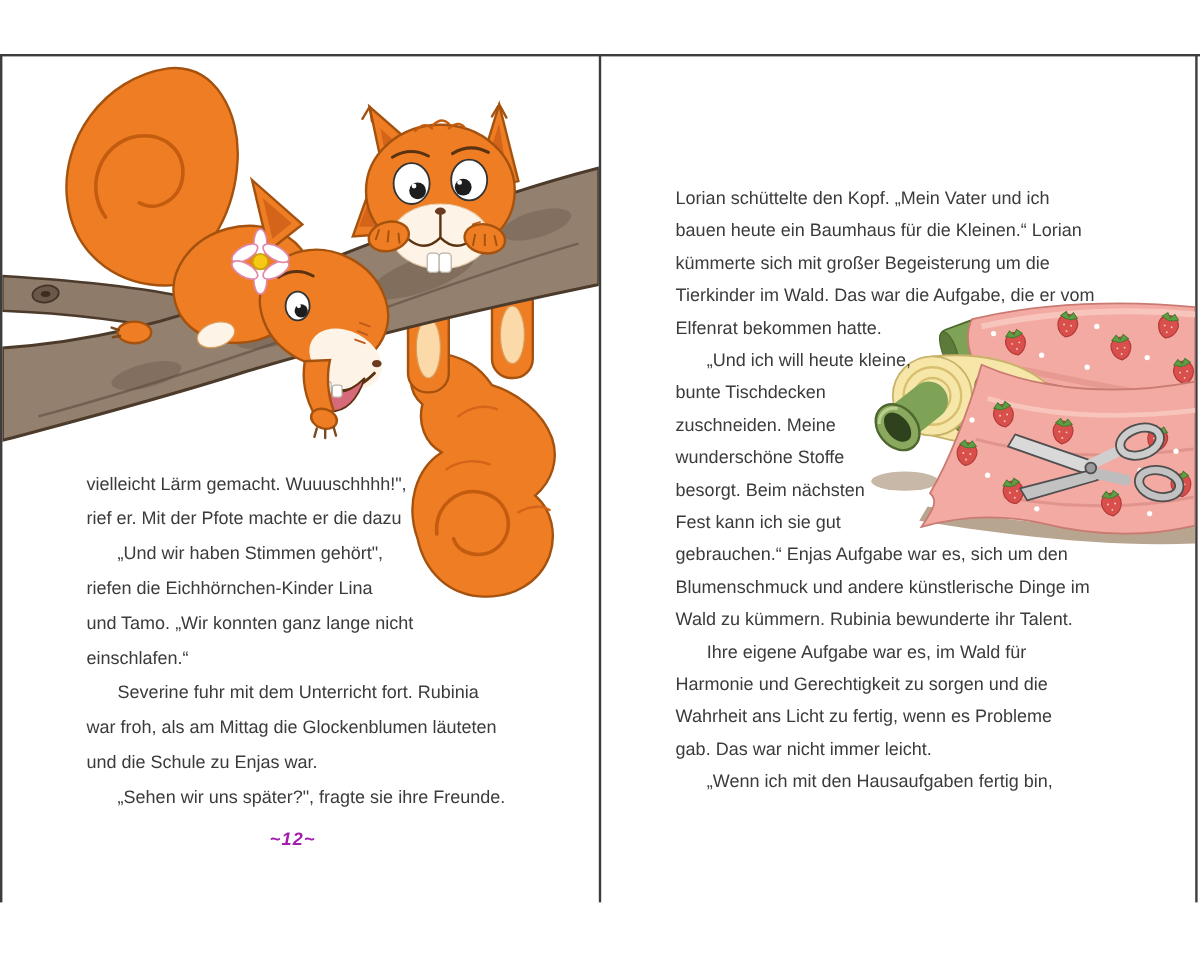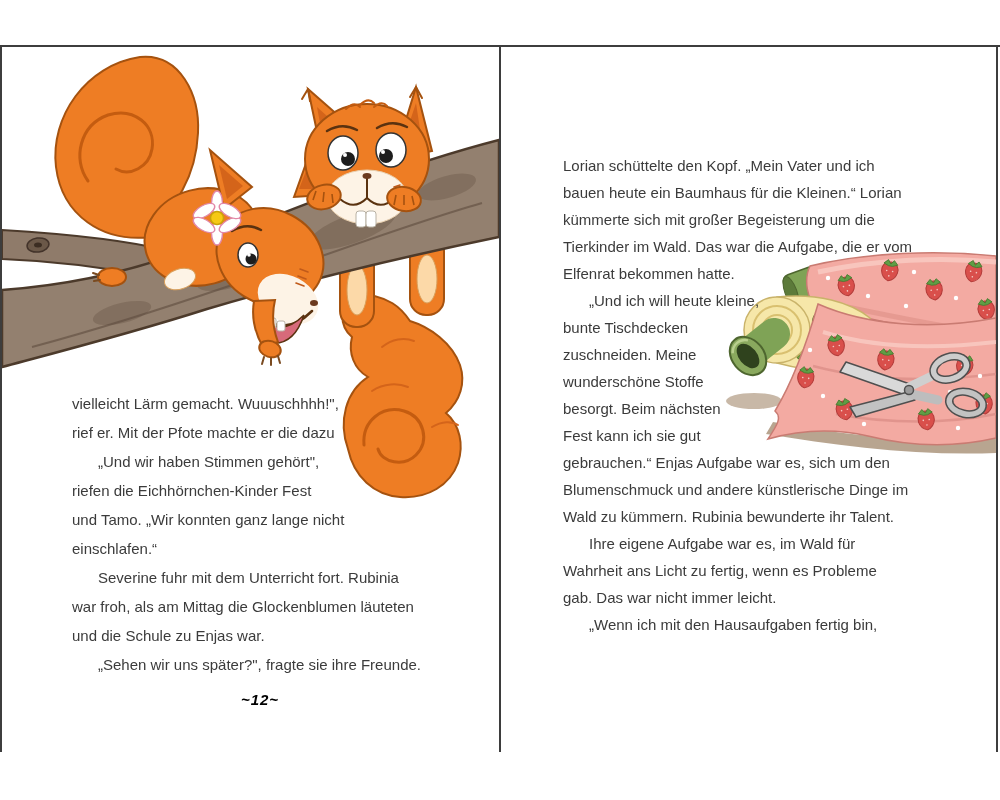--- a/index.html
+++ b/index.html
@@ -21,21 +21,21 @@
 
   .text-block { position:absolute; font-size:15px; color:#3b3b3b;margin-top:32px; }
   #left-text  { left:72px;  top:357px; width:420px; line-height:29px; }
   #right-text { left:563px; top:120px; width:420px; line-height:27px; }
   .text-line  { white-space:nowrap; }
   .text-line.indent { padding-left:26px; }
 
   .page-number {
     position:absolute; top:690px; width:484px; text-align:center;
     font-size:15px; font-style:italic; font-weight:bold; letter-spacing:1px;
-    color:#000000; line-height:20px;margin-left:16px;
+    color:#a21caf; line-height:20px;
   }
   #page-number-left  { left:2px; }
   #page-number-right { left:500px; }
 </style>
 </head>
 <body>
 
 <div id="stage">
 
   <div class="frame" id="frame-top"></div>
@@ -156,21 +156,21 @@
         <ellipse cx="402" cy="152" rx="17" ry="12" fill="#ee7d24" stroke="#a5520f" stroke-width="2" transform="rotate(10 402 152)"></ellipse>
         <path d="M394,148 l-2,10 M402,148 l0,10 M410,149 l2,9" stroke="#a5520f" stroke-width="1.6"></path>
       </g>
     </svg>
   </div>
 
   <div class="text-block" id="left-text">
       <div class="text-line">vielleicht Lärm gemacht. Wuuuschhhh!",</div>
       <div class="text-line">rief er. Mit der Pfote machte er die dazu</div>
       <div class="text-line indent">„Und wir haben Stimmen gehört",</div>
-      <div class="text-line">riefen die Eichhörnchen-Kinder Fest</div>
+      <div class="text-line">riefen die Eichhörnchen-Kinder Lina</div>
       <div class="text-line">und Tamo. „Wir konnten ganz lange nicht</div>
       <div class="text-line">einschlafen.“</div>
       <div class="text-line indent">Severine fuhr mit dem Unterricht fort. Rubinia</div>
       <div class="text-line">war froh, als am Mittag die Glockenblumen läuteten</div>
       <div class="text-line">und die Schule zu Enjas war.</div>
       <div class="text-line indent">„Sehen wir uns später?", fragte sie ihre Freunde.</div>
     </div>
   <div class="page-number" id="page-number-left">~12~</div>
 
   <div class="illustration" id="fabric-art">
@@ -285,18 +285,19 @@
       <div class="text-line indent">„Und ich will heute kleine,</div>
       <div class="text-line">bunte Tischdecken</div>
       <div class="text-line">zuschneiden. Meine</div>
       <div class="text-line">wunderschöne Stoffe</div>
       <div class="text-line">besorgt. Beim nächsten</div>
       <div class="text-line">Fest kann ich sie gut</div>
       <div class="text-line">gebrauchen.“ Enjas Aufgabe war es, sich um den</div>
       <div class="text-line">Blumenschmuck und andere künstlerische Dinge im</div>
       <div class="text-line">Wald zu kümmern. Rubinia bewunderte ihr Talent.</div>
       <div class="text-line indent">Ihre eigene Aufgabe war es, im Wald für</div>
+      <div class="text-line">Harmonie und Gerechtigkeit zu sorgen und die</div>
       <div class="text-line">Wahrheit ans Licht zu fertig, wenn es Probleme</div>
       <div class="text-line">gab. Das war nicht immer leicht.</div>
       <div class="text-line indent">„Wenn ich mit den Hausaufgaben fertig bin,</div>
     </div>
 
 </div>
 
 </body></html>

